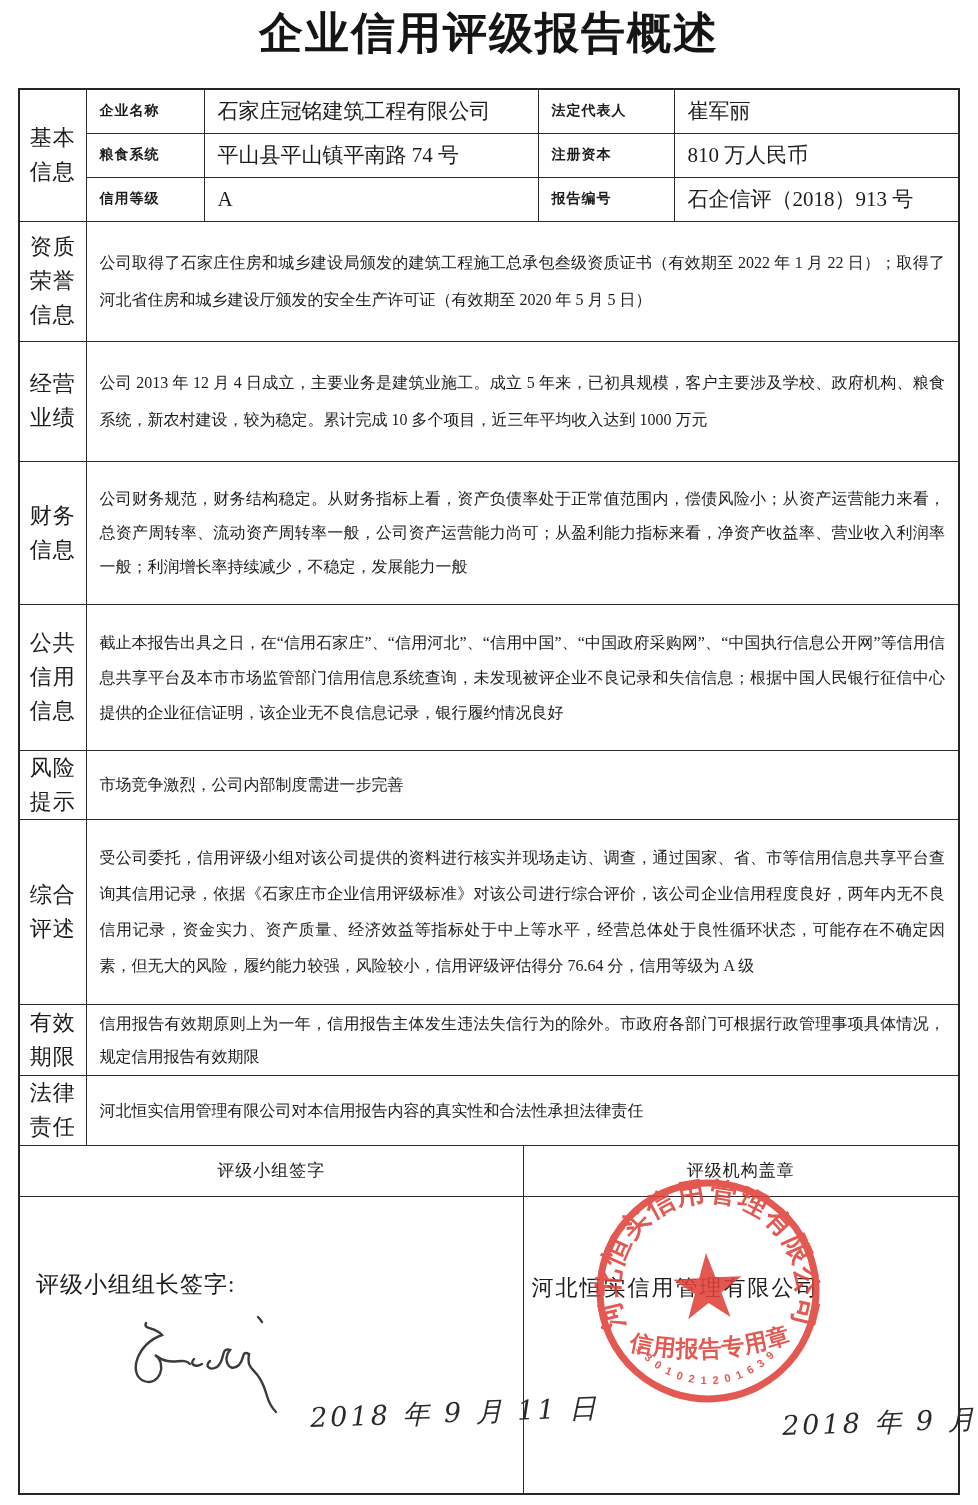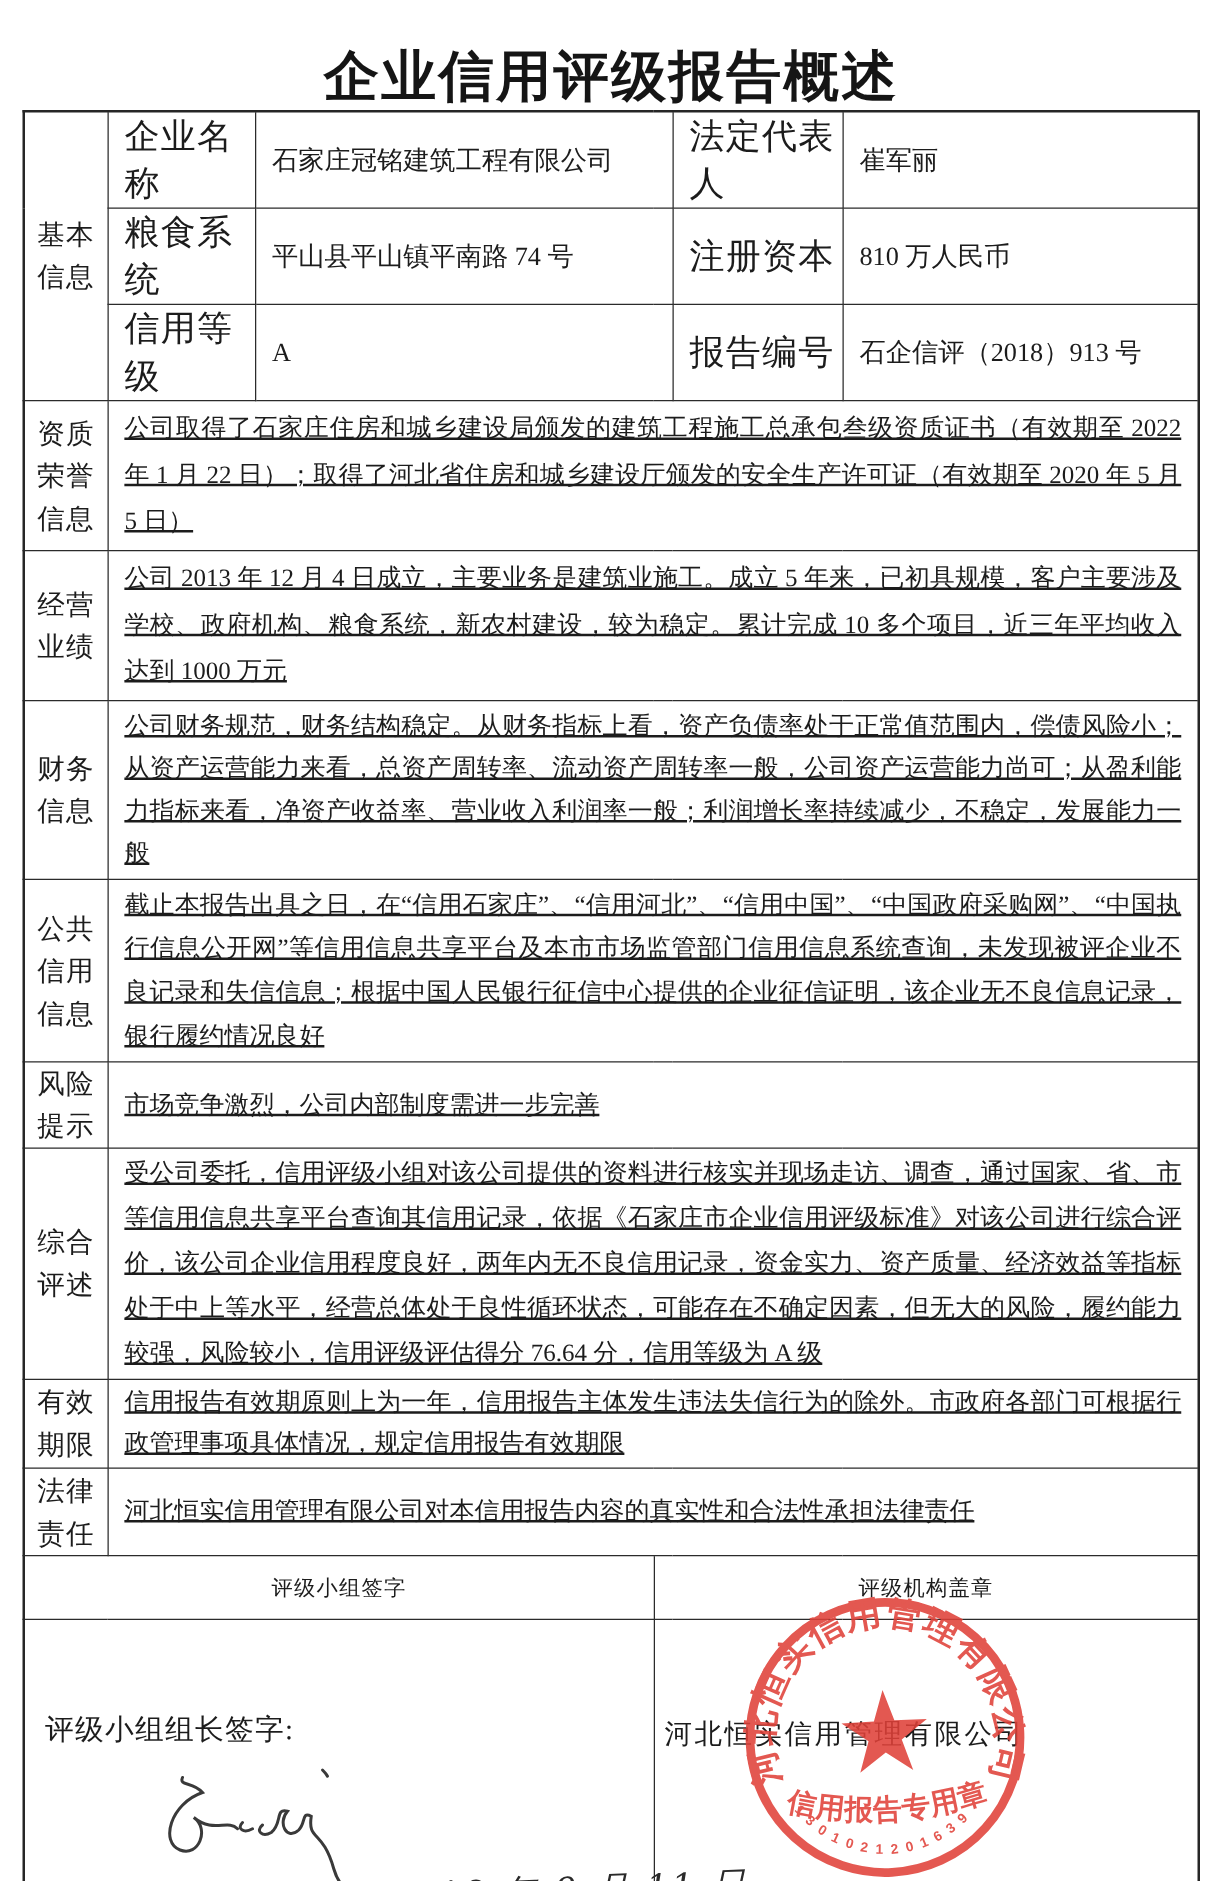--- a/index.html
+++ b/index.html
@@ -3,42 +3,42 @@
 <meta charset="utf-8">
 <style>
   html,body{margin:0;padding:0;}
   body{
     width:978px;height:1505px;position:relative;background:#ffffff;
     font-family:"Liberation Serif","DejaVu Serif",serif;color:#1c1c1c;
     -webkit-font-smoothing:antialiased;
   }
   .page{position:absolute;inset:0;overflow:hidden;}
   .doc-title{
-    position:absolute;top:32px;left:0;width:978px;text-align:center;
+    position:absolute;top:4px;left:0;width:978px;text-align:center;
     font-family:"Liberation Sans","DejaVu Sans",sans-serif;
     font-weight:900;font-size:44px;letter-spacing:2px;color:#151515;
   }
   table.report{
     position:absolute;top:88px;left:18px;width:940px;
     border-collapse:collapse;table-layout:fixed;
     border:2px solid #262626;
   }
   table.report td{
     border:1.5px solid #2b2b2b;
     vertical-align:middle;
     overflow:visible;
   }
   td.rowlabel{
     text-align:center;font-size:22px;line-height:34px;padding:0;
   }
   td.rowlabel span{display:inline-block;width:48px;letter-spacing:1px;text-align:center;}
-  td.fieldlabel{font-size:28px;padding:0 0 0 13px;letter-spacing:1px;}
+  td.fieldlabel{font-size:14px;padding:0 0 0 13px;letter-spacing:1px;font-weight:bold;}
   td.fieldvalue{font-size:21px;padding:0 0 0 13px;}
   td.content{
-    font-size:20px;line-height:37px;padding:2px 13px;text-align:justify;text-decoration:underline;
+    font-size:16px;line-height:37px;padding:2px 13px;text-align:justify;
   }
   td.lh34{line-height:34px;}
   td.lh35{line-height:35px;margin-top:24px;}
   td.lh36{line-height:36px;margin-left:24px;}
   td.lh33{line-height:33px;margin-left:32px;}
   td.signheader{
     text-align:center;font-size:17px;letter-spacing:1px;
   }
   td.signcell{position:relative;vertical-align:top;}
   .leader-label{

